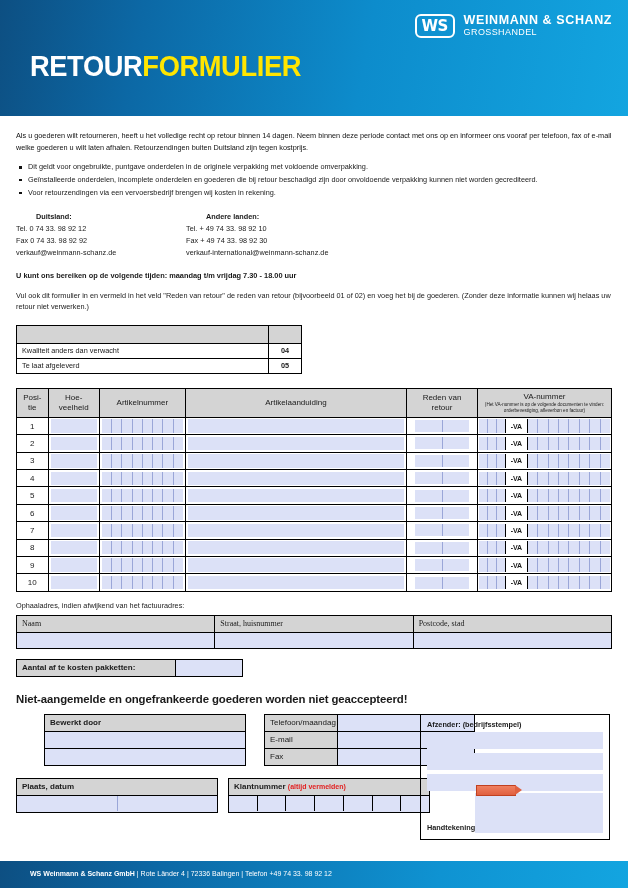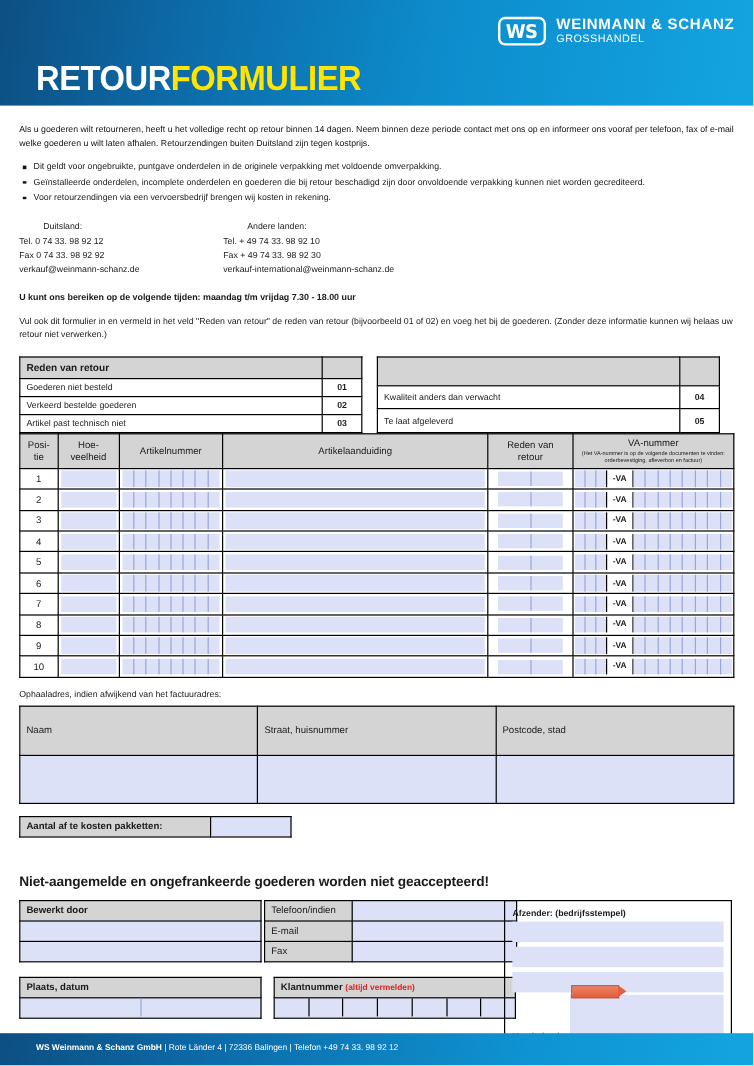--- a/index.html
+++ b/index.html
@@ -12,21 +12,21 @@
     height: 888px;
     font-family: "Liberation Sans", sans-serif;
     color: #1a1a1a;
     position: relative;
     overflow: hidden;
   }
 
   
   .header {
     position: relative;
-    height: 88px;
+    height: 116px;
     background: linear-gradient(100deg, #0d4f82 0%, #0c68a5 22%, #0d8ccc 58%, #13a5e0 100%);
     overflow: hidden;
   }
   .logo-wrap {
     position: absolute;
     top: 14px;
     right: 16px;
     display: flex;
     align-items: center;
   }
@@ -111,21 +111,21 @@
     background: #111;
   }
 
   .contacts {
     display: flex;
     margin-top: 12px;
     font-size: 7.3px;
     line-height: 1.62;
   }
   .contact-col { width: 170px; }
-  .contact-head { font-weight: normal; padding-left: 20px; }
+  .contact-head { font-weight: bold; padding-left: 20px; }
 
   .hours {
     font-size: 7.4px;
     font-weight: bold;
     margin-top: 12px;
   }
   .note {
     font-size: 7.3px;
     line-height: 1.6;
     margin-top: 10px;
@@ -158,20 +158,21 @@
   }
   .rtable .code {
     width: 22px;
     text-align: center;
     font-weight: bold;
   }
   .rtable .hdr-blank { background: #d4d4d4; }
 
   
   .items {
+    margin-top: 14px;
     border-collapse: collapse;
     border: 1.4px solid #000;
     width: 596px;
     table-layout: fixed;
     font-size: 7.3px;
   }
   .items th {
     background: #d4d4d4;
     border: 1.2px solid #000;
     font-weight: normal;
@@ -260,51 +261,52 @@
   }
   .addr {
     border-collapse: collapse;
     border: 1.3px solid #000;
     width: 596px;
     table-layout: fixed;
     font-size: 8px;
   }
   .addr td {
     border: 1.2px solid #000;
-    padding: 12px 5px;
+    padding: 0 5px;
     height: 16px;
+    font-family: Liberation Serif, serif;
   }
   .addr .hdr { background: #d4d4d4; }
   .addr .inp { background: #dce1f7; height: 15px; }
 
   .pkg {
     border-collapse: collapse;
     border: 1.3px solid #000;
     margin-top: 10px;
     font-size: 8px;
     table-layout: fixed;
   }
   .pkg td { border: 1.2px solid #000; height: 16px; padding: 0 5px; }
   .pkg .lbl { background: #d4d4d4; width: 148px; font-weight: bold; }
   .pkg .val { background: #dce1f7; width: 56px; }
 
   
   .warn {
     font-size: 11.4px;
     font-weight: bold;
-    margin-top: 31px;
+    margin-top: 16px;
     letter-spacing: -0.1px;
   }
   .lower {
     display: flex;
     margin-top: 9px;
     align-items: flex-start;
   }
   .lo-left { width: 392px; }
-  .blk-row { display: flex; gap: 2px; }
+  .blk-row { display: flex; gap: 18px; margin-left: 28px; }
   .tbl {
     border-collapse: collapse;
     border: 1.3px solid #000;
     table-layout: fixed;
     font-size: 8px;
   }
   .tbl td { border: 1.2px solid #000; height: 16px; padding: 0 5px; }
   .tbl .hdr { background: #d4d4d4; font-weight: bold; }
   .tbl .inp { background: #dce1f7; }
 
@@ -439,40 +441,20 @@
       <div>Tel. + 49 74 33. 98 92 10</div>
       <div>Fax + 49 74 33. 98 92 30</div>
       <div>verkauf-international@weinmann-schanz.de</div>
     </div>
   </div>
 
   <div class="hours">U kunt ons bereiken op de volgende tijden: maandag t/m vrijdag 7.30 - 18.00 uur</div>
   <div class="note">Vul ook dit formulier in en vermeld in het veld "Reden van retour" de reden van retour (bijvoorbeeld 01 of 02) en voeg het bij de goederen. (Zonder deze informatie kunnen wij helaas uw retour niet verwerken.)</div>
 
   <div class="reason-row">
-    <table class="rtable">
-      <tbody>
-          <tr>
-        <td class="hdr">Reden van retour</td>
-        <td class="hdr code"></td>
-      </tr>
-      <tr>
-        <td>Goederen niet besteld</td>
-        <td class="code">01</td>
-      </tr>
-      <tr>
-        <td>Verkeerd bestelde goederen</td>
-        <td class="code">02</td>
-      </tr>
-      <tr>
-        <td>Artikel past technisch niet</td>
-        <td class="code">03</td>
-      </tr>
-    </tbody>
-      </table>
 
     <table class="rtable">
       <tbody>
           <tr>
         <td class="hdr hdr-blank"></td>
         <td class="hdr code hdr-blank"></td>
       </tr>
       <tr>
         <td>Kwaliteit anders dan verwacht</td>
         <td class="code">04</td>
@@ -1083,21 +1065,21 @@
           </tr>
           <tr>
             <td class="inp"></td>
           </tr>
         </tbody>
           </table>
 
         <table class="tbl t-contact">
           <tbody>
               <tr>
-            <td class="k">Telefoon/indien</td>
+            <td class="k">Telefoon/maandag</td>
             <td class="v"></td>
           </tr>
           <tr>
             <td class="k">E-mail</td>
             <td class="v"></td>
           </tr>
           <tr>
             <td class="k">Fax</td>
             <td class="v"></td>
           </tr>

